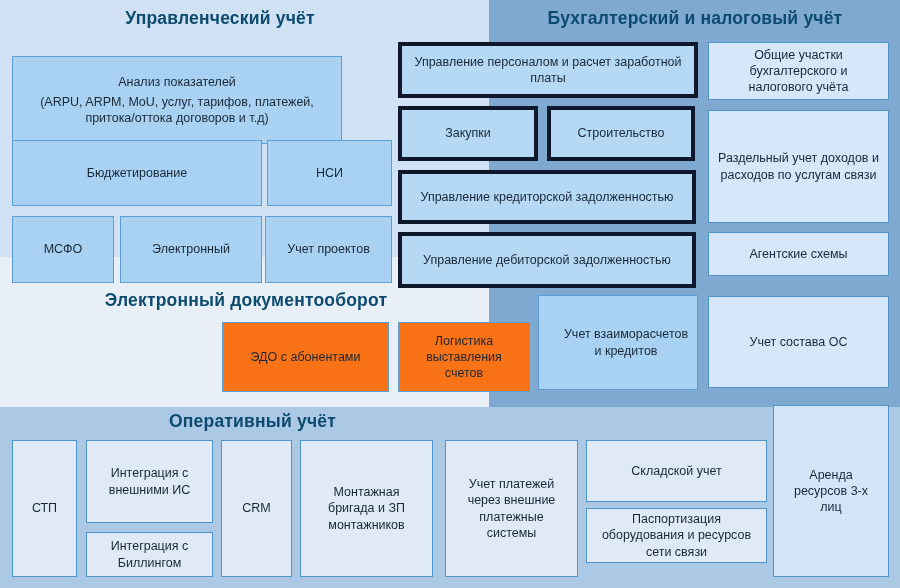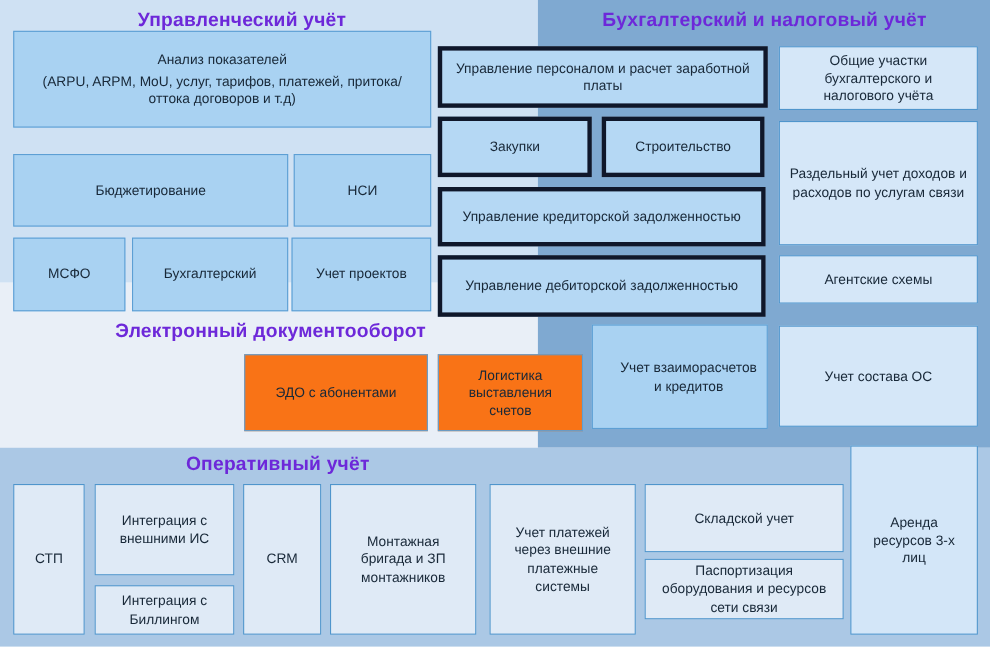--- a/index.html
+++ b/index.html
@@ -17,21 +17,21 @@
   #bg-accounting{left:489px;top:0;width:411px;height:407px;background:#7fa9d1;}
   #bg-accounting-strip{left:888px;top:407px;width:12px;height:101px;background:#7fa9d1;}
   #bg-operational{left:0;top:407px;width:900px;height:181px;background:#abc8e5;}
 
   
   .hdr{
     position:absolute;
     text-align:center;
     font-weight:bold;
     font-size:17.5px;
-    color:#6d28d9;
+    color:#0c4a6e;
     letter-spacing:.2px;
   }
   #h-management{left:0;top:8px;width:440px;}
   #h-accounting{left:497px;top:8px;width:396px;}
   #h-edo{left:0;top:290px;width:492px;}
   #h-operational{left:0;top:411px;width:505px;}
 
   
   .box{
     position:absolute;
@@ -46,21 +46,21 @@
     padding:4px 8px;
     color:#182838;
   }
   .fill-primary{background:#a9d2f2;border:1.5px solid #5d9fd4;}  
   .fill-edo{background:#f97316;border:1.5px solid #5d9fd4;}
   .fill-medium{background:#b5d8f4;border:4px solid #0f172a;}     
   .fill-light{background:#d5e7f8;border:1.5px solid #4f95cc;}    
   .fill-pale{background:#dfeaf6;border:1.5px solid #4f95cc;}     
 
   
-  #box-analysis{left:12px;top:28px;width:380px;height:88px;}
+  #box-analysis{left:12px;top:56px;width:330px;height:88px;}
   #box-analysis .sub{margin-top:4px;max-width:340px;}
   #box-budget{left:12px;top:140px;width:250px;height:66px;}
   #box-nsi{left:267px;top:140px;width:125px;height:66px;}
   #box-msfo{left:12px;top:216px;width:102px;height:67px;}
   #box-treasury{left:120px;top:216px;width:142px;height:67px;}
   #box-projects{left:265px;top:216px;width:127px;height:67px;}
 
   
   #box-docflow{left:12px;top:322px;width:199px;height:70px;}
   #box-edo-subscribers{left:222px;top:322px;width:167px;height:70px;}
@@ -114,21 +114,21 @@
   <div class="box fill-primary" id="box-budget">
     <span>Бюджетирование</span>
   </div>
   <div class="box fill-primary" id="box-nsi">
     <span>НСИ</span>
   </div>
   <div class="box fill-primary" id="box-msfo">
     <span>МСФО</span>
   </div>
   <div class="box fill-primary" id="box-treasury">
-    <span>Бухгалтерский</span>
+    <span>Электронный</span>
   </div>
   <div class="box fill-primary" id="box-projects">
     <span>Учет проектов</span>
   </div>
 
   <div class="box fill-edo" id="box-edo-subscribers">
     <span>ЭДО с абонентами</span>
   </div>
   <div class="box fill-edo" id="box-logistics">
     <span>Логистика выставления счетов</span>

